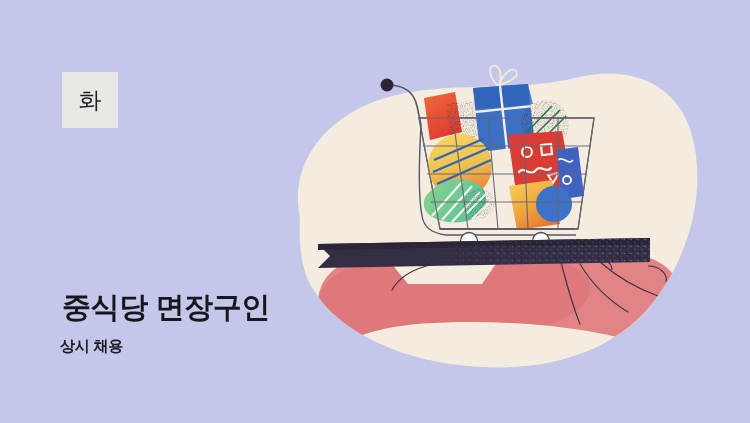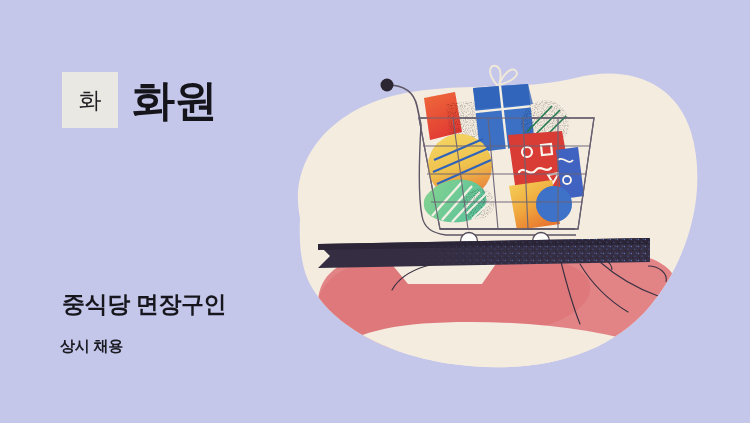--- a/index.html
+++ b/index.html
@@ -52,21 +52,21 @@
     font-size: 43px;
     font-weight: 700;
     color: #14141a;
     letter-spacing: -0.5px;
     line-height: 1;
   }
   .headline {
     position: absolute;
     left: 62px;
     top: 292px;
-    font-size: 23px;
+    font-size: 29px;
     font-weight: 700;
     color: #16161c;
     letter-spacing: -0.4px;
     line-height: 1.1;
   }
   .subline {
     position: absolute;
     left: 60px;
     top: 338px;
     font-size: 15px;
@@ -311,21 +311,20 @@
         <path d="M318 244 L650 238 L650 262 L318 268 L330 256 Z" fill="url(#trayDots)"></path>
       </g>
     </g>
 
   </svg>
 
   <div class="text-layer">
 
     <div class="brand-row">
       <div class="brand-mark">화</div>
-      <div class="brand-name">화원</div>
     </div>
 
     <div class="headline">중식당 면장구인</div>
 
     <div class="subline">상시 채용</div>
 
   </div>
 </div>
 
 </body></html>

